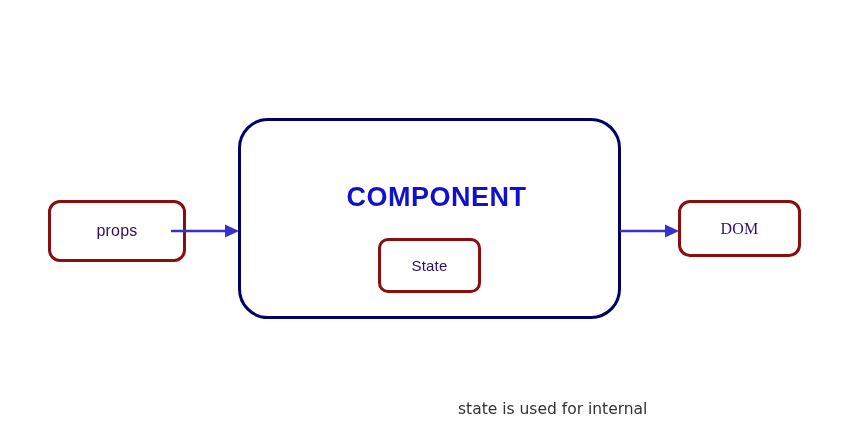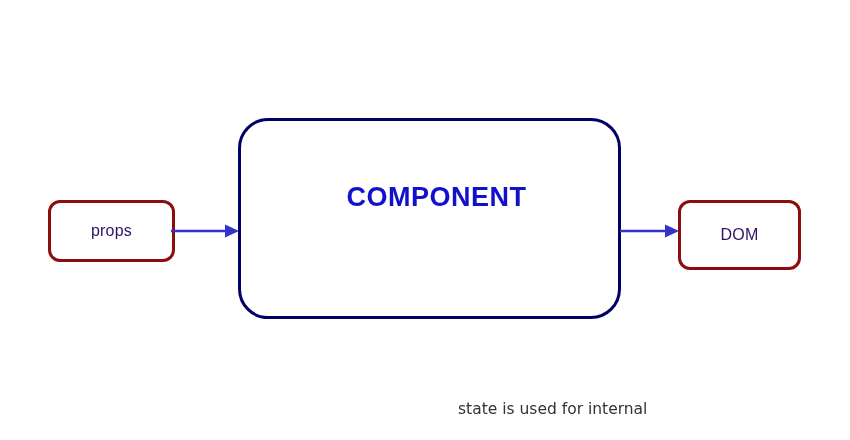--- a/index.html
+++ b/index.html
@@ -32,29 +32,30 @@
     justify-content: center;
     color: #2E1065;
     font-family: "Liberation Sans", sans-serif;
     font-size: 16px;
     letter-spacing: 0.2px;
   }
 
   #props-box {
     left: 48px;
     top: 200px;
-    width: 127px;
+    width: 138px;
     height: 62px;
   }
 
   #dom-box {
     left: 678px;
     top: 200px;
     width: 123px;
-    height: 70px;
+    height: 57px;
+    font-family: Liberation Serif, serif;
   }
 
   #state-box {
     left: 378px;
     top: 238px;
     width: 103px;
     height: 55px;
     border-width: 3px;
     border-radius: 10px;
     font-size: 15px;
@@ -128,20 +129,23 @@
 
   <svg class="arrow-svg" id="arrow-props-to-component" viewBox="0 0 68 20">
     <line x1="0" y1="10" x2="56" y2="10" stroke="#3333CC" stroke-width="2.4"></line>
     <polygon points="54,3.5 68,10 54,16.5" fill="#3333CC"></polygon>
   </svg>
 
   <div id="component-container"></div>
 
   <div id="component-title">COMPONENT</div>
 
+  <div class="node-box" id="state-box">
+    <span>State</span>
+  </div>
 
   <svg class="arrow-svg" id="arrow-component-to-dom" viewBox="0 0 59 20">
     <line x1="0" y1="10" x2="47" y2="10" stroke="#3333CC" stroke-width="2.4"></line>
     <polygon points="45,3.5 59,10 45,16.5" fill="#3333CC"></polygon>
   </svg>
 
   <div class="node-box" id="dom-box">
     <span>DOM</span>
   </div>
 

